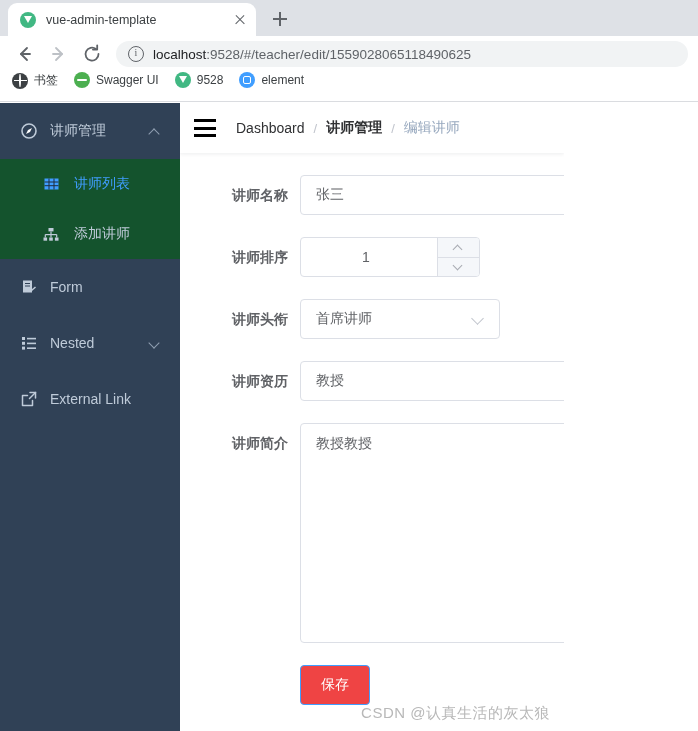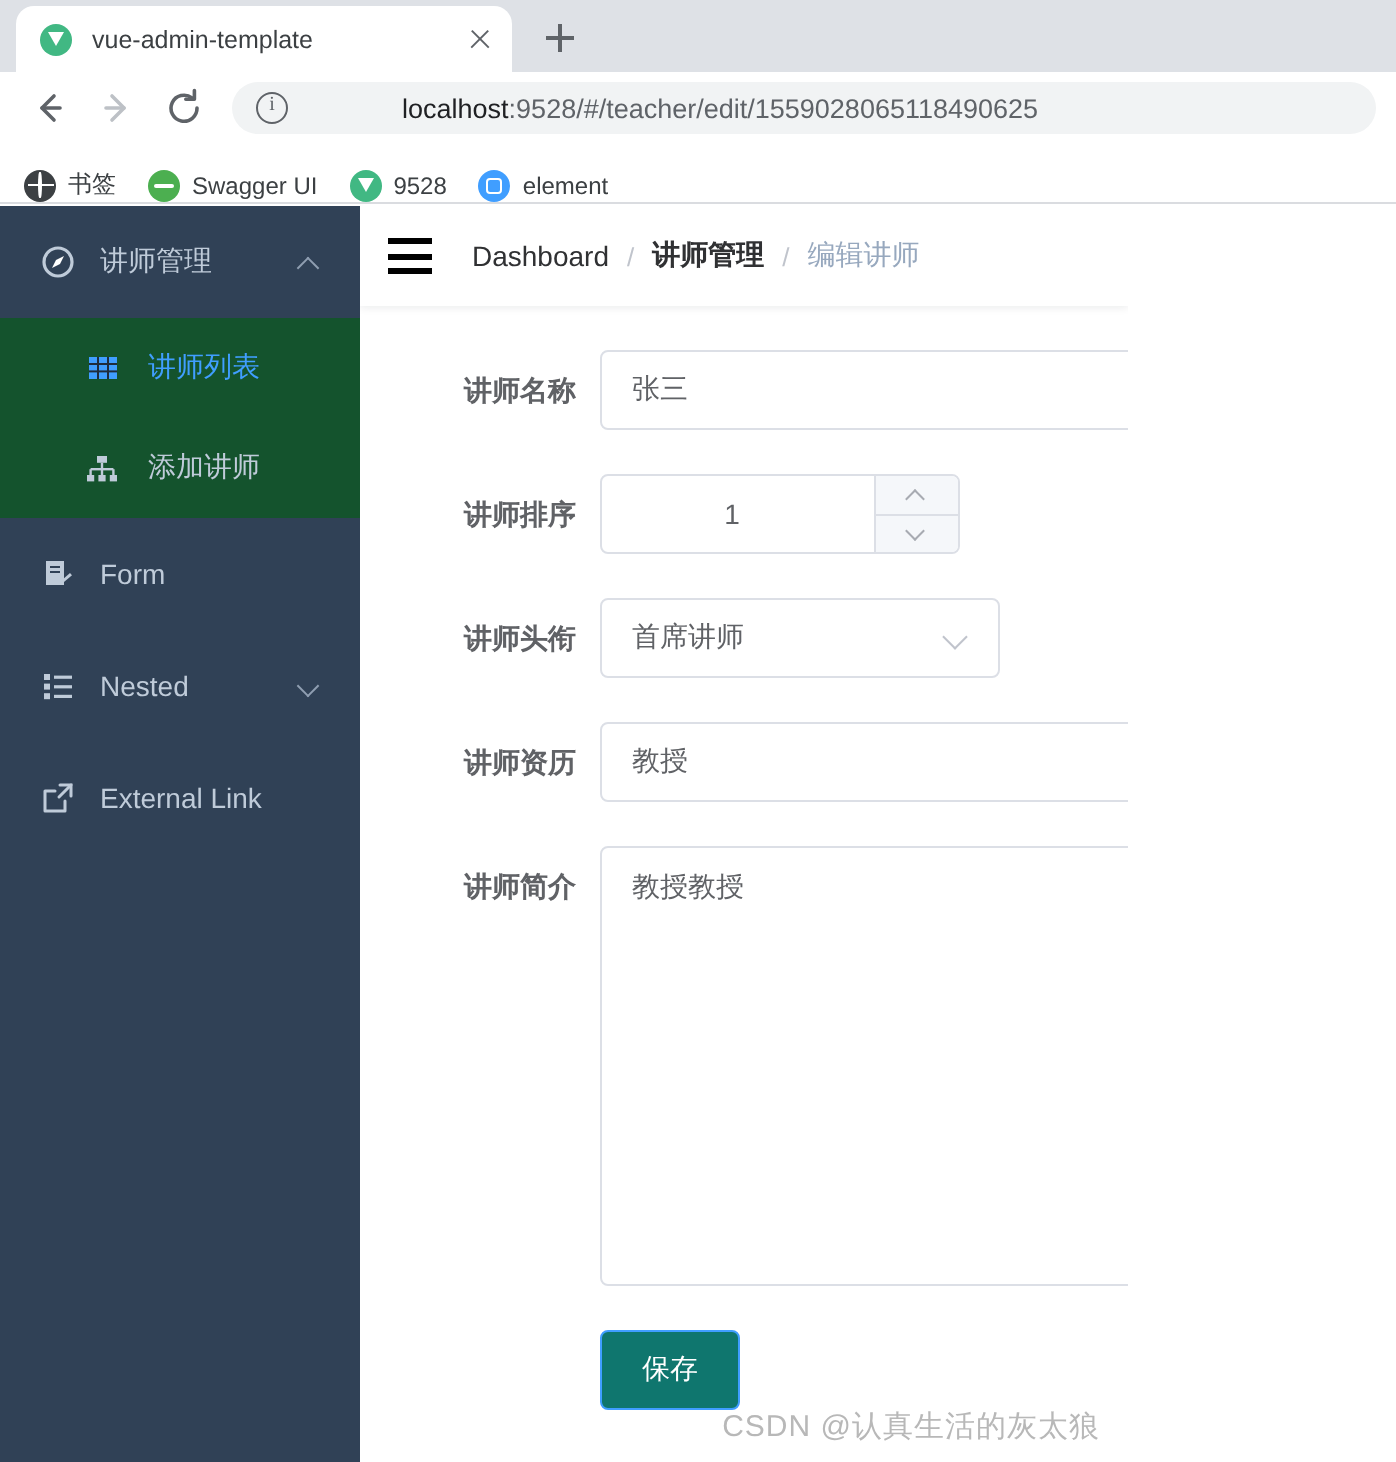--- a/index.html
+++ b/index.html
@@ -114,21 +114,20 @@
     flex: 1;
     height: 26px;
     background: #f1f3f4;
     border-radius: 13px;
     display: flex;
     align-items: center;
     padding: 0 12px;
     box-sizing: border-box;
     margin-left: 4px;
     overflow: hidden;
-    gap: 48px;
   }
   .info-icon {
     width: 14px; height: 14px;
     border: 1.2px solid #5f6368;
     border-radius: 50%;
     position: relative;
     flex: 0 0 14px;
     margin-right: 9px;
   }
   .info-icon::before {
@@ -145,21 +144,21 @@
     font-size: 13.5px;
     color: #5f6368;
     white-space: nowrap;
   }
   .url .host { color: #202124; }
 
   .bookmarks {
     height: 30px;
     background: #ffffff;
     display: flex;
-    align-items: flex-end;
+    align-items: flex-start;
     padding: 0 12px;
     box-sizing: border-box;
     border-bottom: 1px solid #dadce0;
   }
   .bm {
     display: flex;
     align-items: center;
     margin-right: 16px;
     font-size: 12px;
     color: #3c4043;
@@ -471,21 +470,21 @@
     font-size: 14px;
     color: #606266;
     background: #ffffff;
     line-height: 1.6;
     font-family: "Liberation Sans", "DejaVu Sans", sans-serif;
   }
 
   .el-button {
     height: 40px;
     min-width: 70px;
-    background: #0f766e;
+    background: #ef4444;
     border: 1px solid #409eff;
     border-radius: 4px;
     color: #ffffff;
     font-size: 14px;
     padding: 4px 20px;
     box-sizing: border-box;
     display: inline-flex;
     align-items: center;
     justify-content: center;
   }

